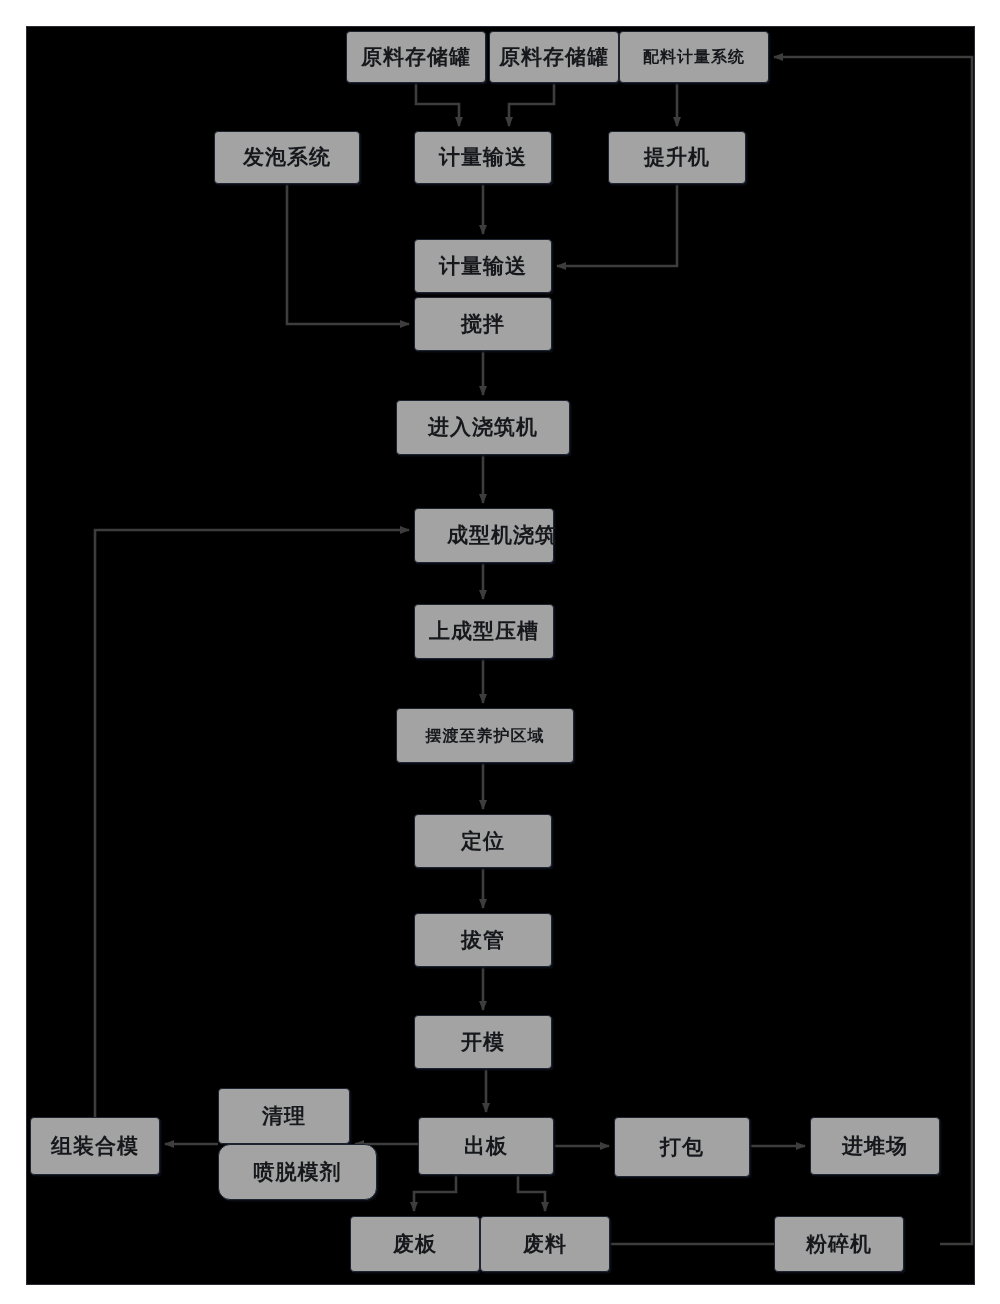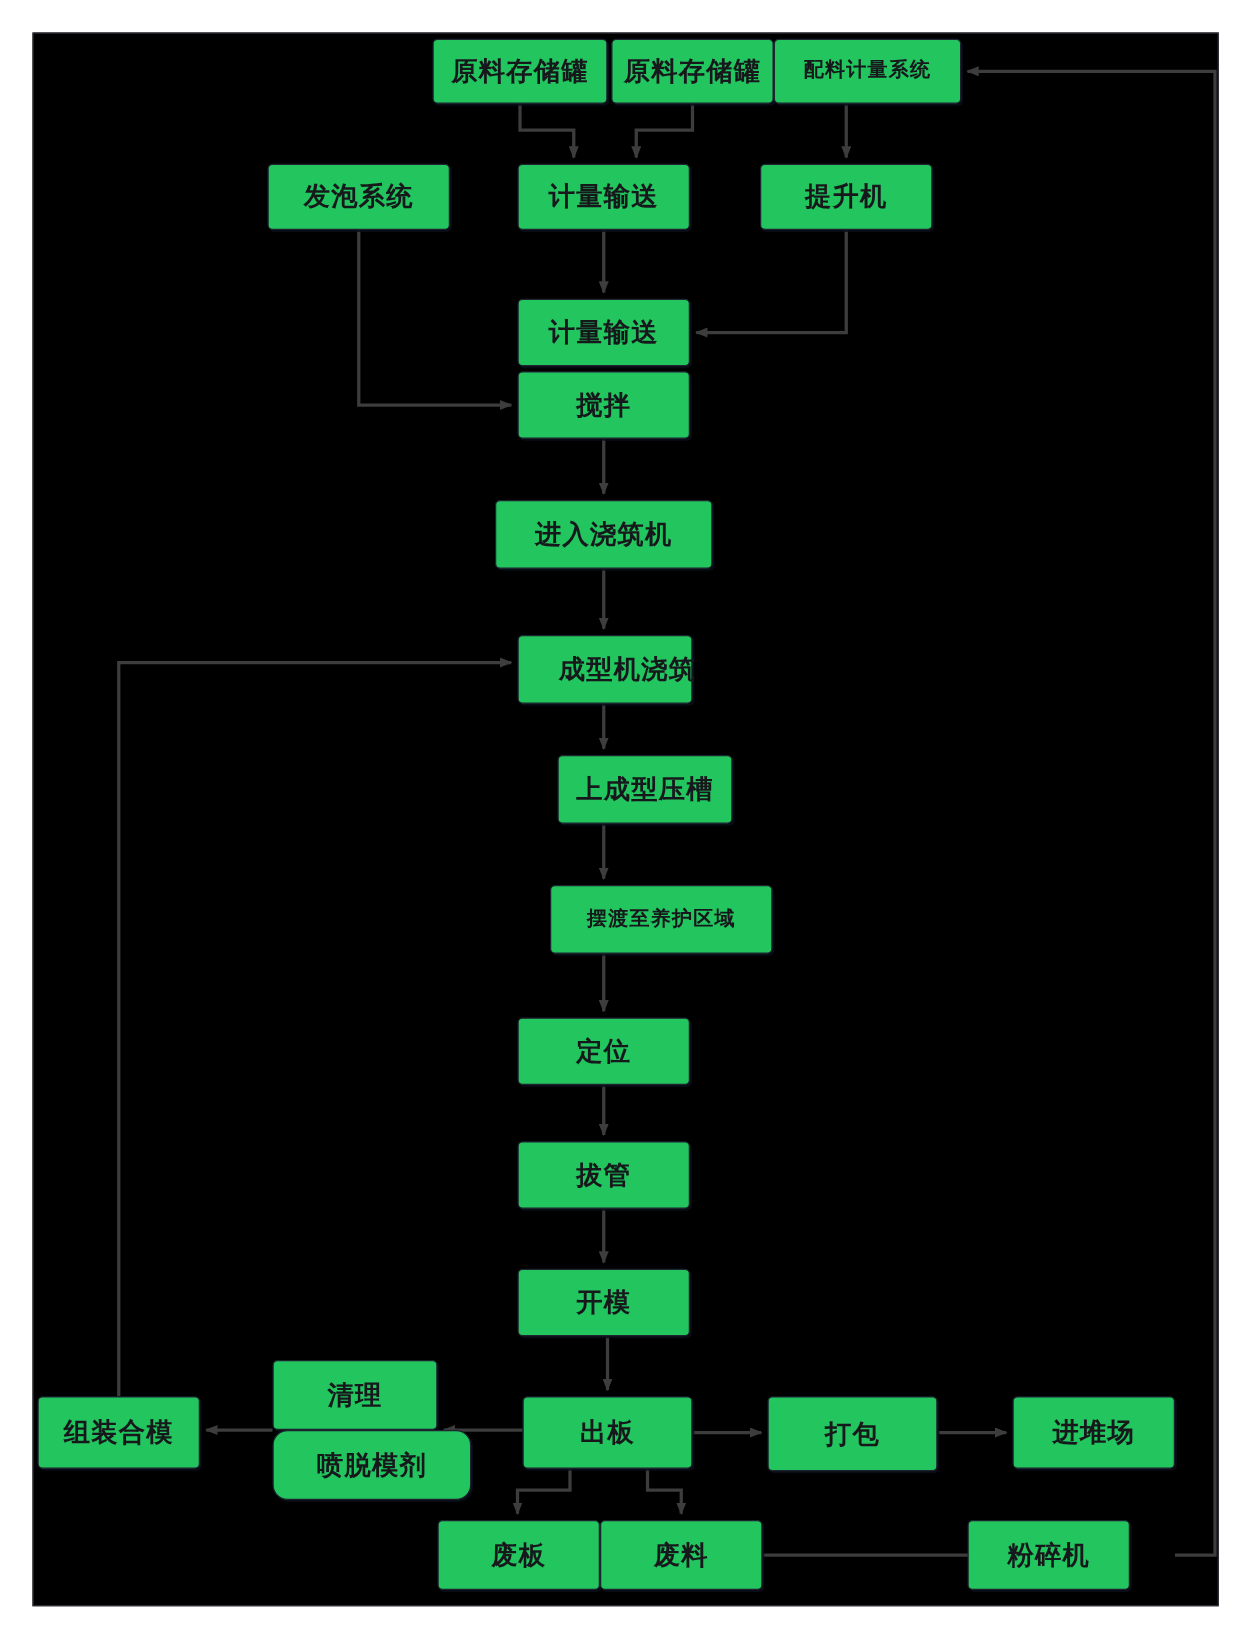--- a/index.html
+++ b/index.html
@@ -34,21 +34,21 @@
     position: absolute;
     left: 0;
     top: 0;
     width: 1000px;
     height: 1304px;
     pointer-events: none;
   }
   .node {
     position: absolute;
     box-sizing: border-box;
-    background: #22c55e;
+    background: #a3a3a3;
     border: 1.6px solid #1d2430;
     border-radius: 4px;
     display: flex;
     align-items: center;
     justify-content: center;
     color: #16181c;
     font-size: 21px;
     font-weight: 700;
     letter-spacing: 1px;
     line-height: 1;
@@ -125,22 +125,22 @@
       <div class="node" style="left: 346px; top: 31px; width: 140px; height: 52px;">原料存储罐</div>
       <div class="node" style="left: 489px; top: 31px; width: 130px; height: 52px;">原料存储罐</div>
       <div class="node small" style="left: 619px; top: 31px; width: 150px; height: 52px;">配料计量系统</div>
       <div class="node" style="left: 214px; top: 131px; width: 146px; height: 53px;">发泡系统</div>
       <div class="node" style="left: 414px; top: 131px; width: 138px; height: 53px;">计量输送</div>
       <div class="node" style="left: 608px; top: 131px; width: 138px; height: 53px;">提升机</div>
       <div class="node" style="left: 414px; top: 239px; width: 138px; height: 54px;">计量输送</div>
       <div class="node" style="left: 414px; top: 297px; width: 138px; height: 54px;">搅拌</div>
       <div class="node" style="left: 396px; top: 400px; width: 174px; height: 55px;">进入浇筑机</div>
       <div class="node" style="left: 414px; top: 508px; width: 140px; height: 55px; padding-left: 36px;">成型机浇筑</div>
-      <div class="node" style="left: 414px; top: 604px; width: 140px; height: 55px; margin-left: 32px;">上成型压槽</div>
-      <div class="node small" style="left: 396px; top: 708px; width: 178px; height: 55px; margin-left: 44px;">摆渡至养护区域</div>
+      <div class="node" style="left: 414px; top: 604px; width: 140px; height: 55px;">上成型压槽</div>
+      <div class="node small" style="left: 396px; top: 708px; width: 178px; height: 55px;">摆渡至养护区域</div>
       <div class="node" style="left: 414px; top: 814px; width: 138px; height: 54px;">定位</div>
       <div class="node" style="left: 414px; top: 913px; width: 138px; height: 54px;">拔管</div>
       <div class="node" style="left: 414px; top: 1015px; width: 138px; height: 54px;">开模</div>
       <div class="node" style="left: 30px; top: 1117px; width: 130px; height: 58px;">组装合模</div>
       <div class="node" style="left: 218px; top: 1088px; width: 132px; height: 56px;">清理</div>
       <div class="node" style="left: 218px; top: 1144px; width: 159px; height: 56px; border-radius: 12px;">喷脱模剂</div>
       <div class="node" style="left: 418px; top: 1117px; width: 136px; height: 58px;">出板</div>
       <div class="node" style="left: 614px; top: 1117px; width: 136px; height: 60px;">打包</div>
       <div class="node" style="left: 810px; top: 1117px; width: 130px; height: 58px;">进堆场</div>
       <div class="node" style="left: 350px; top: 1216px; width: 130px; height: 56px;">废板</div>

